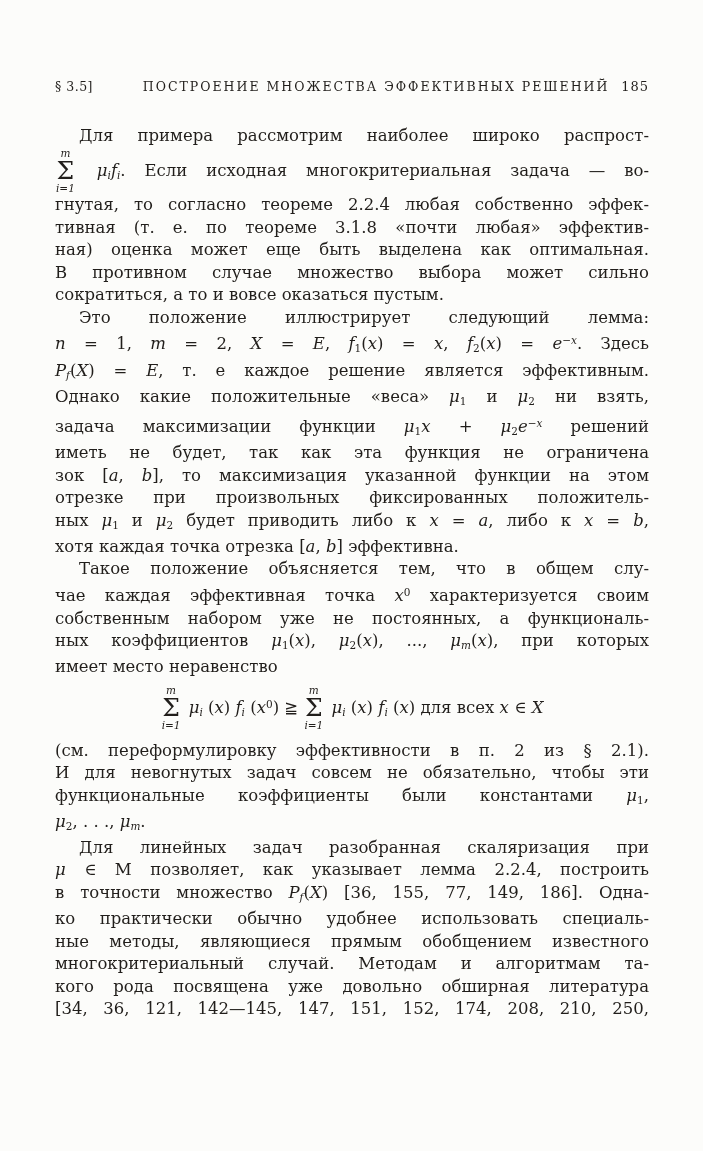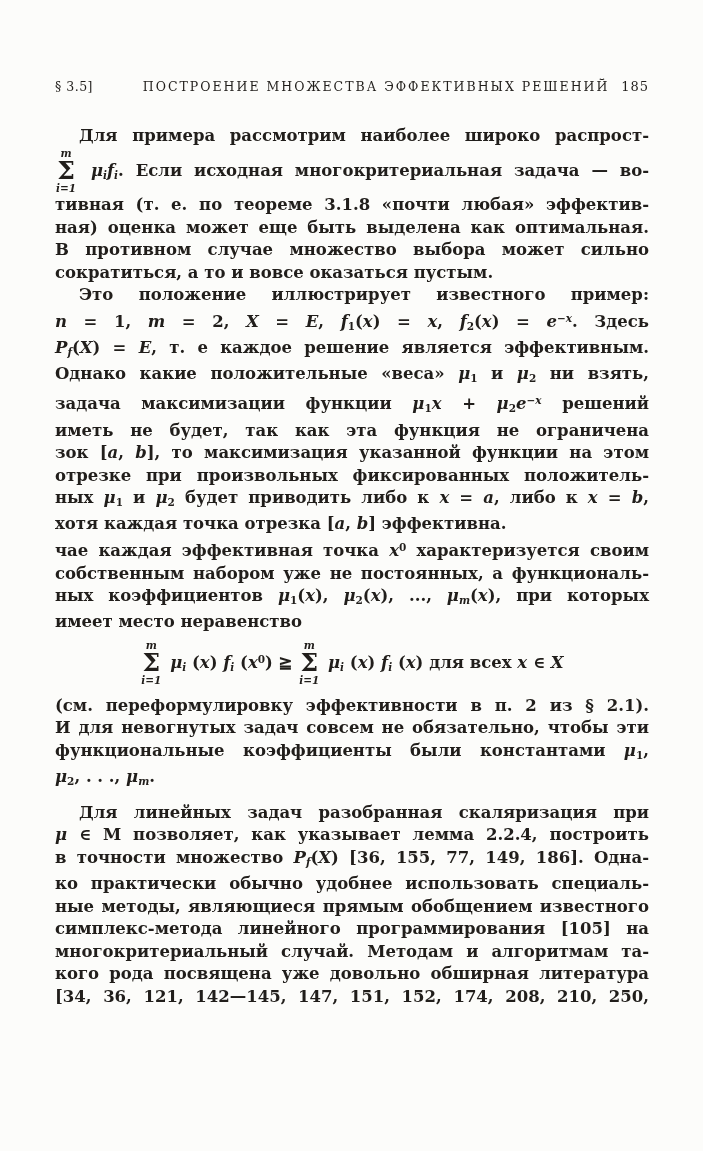--- a/index.html
+++ b/index.html
@@ -23,24 +23,23 @@
     margin-bottom:30px;
     white-space:nowrap;
   }
   .rh-section{letter-spacing:0.5px;}
   .rh-title{letter-spacing:2px;margin-left:38px;}
   .rh-page{font-size:13px;letter-spacing:1px;}
   .body-text{
     font-size:16.5px;
     line-height:22.5px;
     text-rendering:optimizeLegibility;
-    font-weight:bold;
   }
   .para{margin:0;}
-  .para.gap{margin-top:10px;}
+  .para.gap{}
   .line{
     text-align:justify;
     text-align-last:justify;
     -moz-text-align-last:justify;
   }
   .line.last{text-align-last:left;-moz-text-align-last:left;}
   .line.ind{text-indent:24px;}
   .it{font-style:italic;}
   .sb{font-size:10.5px;vertical-align:-0.25em;}
   .su{font-size:10.5px;vertical-align:0.5em;}
@@ -69,38 +68,40 @@
     <span class="rh-page">185</span>
   </header>
   <main class="body-text" id="body-root">
       <div class="para">
         <div class="line ind"><span>Для примера рассмотрим наиболее широко распрост-</span></div>
         <div class="line"><span class="sum">
             <span class="sum-t">m</span>
             <span class="sum-g">Σ</span>
             <span class="sum-b">i=1</span>
           </span><span> </span><span class="it">μ</span><span class="sb it">i</span><span class="it">f</span><span class="sb it">i</span><span>. Если исходная многокритериальная задача — во-</span></div>
+        <div class="line"><span>гнутая, то согласно теореме 2.2.4 любая собственно эффек-</span></div>
         <div class="line"><span>тивная (т. е. по теореме 3.1.8 «почти любая» эффектив-</span></div>
         <div class="line"><span>ная) оценка может еще быть выделена как оптимальная.</span></div>
         <div class="line"><span>В противном случае множество выбора может сильно</span></div>
         <div class="line last"><span>сократиться, а то и вовсе оказаться пустым.</span></div>
       </div>
       <div class="para">
-        <div class="line ind"><span>Это положение иллюстрирует известного пример:</span></div>
+        <div class="line ind"><span>Это положение иллюстрирует следующий лемма:</span></div>
         <div class="line"><span class="it">n</span><span> = 1, </span><span class="it">m</span><span> = 2, </span><span class="it">X</span><span> = </span><span class="it">E</span><span>, </span><span class="it">f</span><span class="sb">1</span><span>(</span><span class="it">x</span><span>) = </span><span class="it">x</span><span>, </span><span class="it">f</span><span class="sb">2</span><span>(</span><span class="it">x</span><span>) = </span><span class="it">e</span><span class="su it">−x</span><span>. Здесь</span></div>
         <div class="line"><span class="it">P</span><span class="sb it">f</span><span>(</span><span class="it">X</span><span>) = </span><span class="it">E</span><span>, т. е каждое решение является эффективным.</span></div>
         <div class="line"><span>Однако какие положительные «веса» </span><span class="it">μ</span><span class="sb">1</span><span> и </span><span class="it">μ</span><span class="sb">2</span><span> ни взять,</span></div>
         <div class="line"><span>задача максимизации функции </span><span class="it">μ</span><span class="sb">1</span><span class="it">x</span><span> + </span><span class="it">μ</span><span class="sb">2</span><span class="it">e</span><span class="su it">−x</span><span> решений</span></div>
         <div class="line"><span>иметь не будет, так как эта функция не ограничена</span></div>
         <div class="line"><span>зок [</span><span class="it">a</span><span>, </span><span class="it">b</span><span>], то максимизация указанной функции на этом</span></div>
         <div class="line"><span>отрезке при произвольных фиксированных положитель-</span></div>
         <div class="line"><span>ных </span><span class="it">μ</span><span class="sb">1</span><span> и </span><span class="it">μ</span><span class="sb">2</span><span> будет приводить либо к </span><span class="it">x</span><span> = </span><span class="it">a</span><span>, либо к </span><span class="it">x</span><span> = </span><span class="it">b</span><span>,</span></div>
         <div class="line last"><span>хотя каждая точка отрезка [</span><span class="it">a</span><span>, </span><span class="it">b</span><span>] эффективна.</span></div>
       </div>
       <div class="para">
+        <div class="line ind"><span>Такое положение объясняется тем, что в общем слу-</span></div>
         <div class="line"><span>чае каждая эффективная точка </span><span class="it">x</span><span class="su">0</span><span> характеризуется своим</span></div>
         <div class="line"><span>собственным набором уже не постоянных, а функциональ-</span></div>
         <div class="line"><span>ных коэффициентов </span><span class="it">μ</span><span class="sb">1</span><span>(</span><span class="it">x</span><span>), </span><span class="it">μ</span><span class="sb">2</span><span>(</span><span class="it">x</span><span>), ..., </span><span class="it">μ</span><span class="sb it">m</span><span>(</span><span class="it">x</span><span>), при которых</span></div>
         <div class="line last"><span>имеет место неравенство</span></div>
       </div>
       <div class="equation"><span class="sum">
           <span class="sum-t">m</span>
           <span class="sum-g">Σ</span>
           <span class="sum-b">i=1</span>
         </span><span> </span><span class="it">μ</span><span class="sb it">i</span><span> (</span><span class="it">x</span><span>) </span><span class="it">f</span><span class="sb it">i</span><span> (</span><span class="it">x</span><span class="su">0</span><span>) ≧ </span><span class="sum">
@@ -113,19 +114,18 @@
         <div class="line"><span>И для невогнутых задач совсем не обязательно, чтобы эти</span></div>
         <div class="line"><span>функциональные коэффициенты были константами </span><span class="it">μ</span><span class="sb">1</span><span>,</span></div>
         <div class="line last"><span class="it">μ</span><span class="sb">2</span><span>, . . ., </span><span class="it">μ</span><span class="sb it">m</span><span>.</span></div>
       </div>
       <div class="para gap">
         <div class="line ind"><span>Для линейных задач разобранная скаляризация при</span></div>
         <div class="line"><span class="it">μ</span><span> ∈ M позволяет, как указывает лемма 2.2.4, построить</span></div>
         <div class="line"><span>в точности множество </span><span class="it">P</span><span class="sb it">f</span><span>(</span><span class="it">X</span><span>) [36, 155, 77, 149, 186]. Одна-</span></div>
         <div class="line"><span>ко практически обычно удобнее использовать специаль-</span></div>
         <div class="line"><span>ные методы, являющиеся прямым обобщением известного</span></div>
-        <div class="line"><span>симплекс-метода линейного программирования [105] на</span></div>
         <div class="line"><span>многокритериальный случай. Методам и алгоритмам та-</span></div>
         <div class="line"><span>кого рода посвящена уже довольно обширная литература</span></div>
         <div class="line"><span>[34, 36, 121, 142—145, 147, 151, 152, 174, 208, 210, 250,</span></div>
       </div>
     </main>
 </div>
 
 </body></html>

